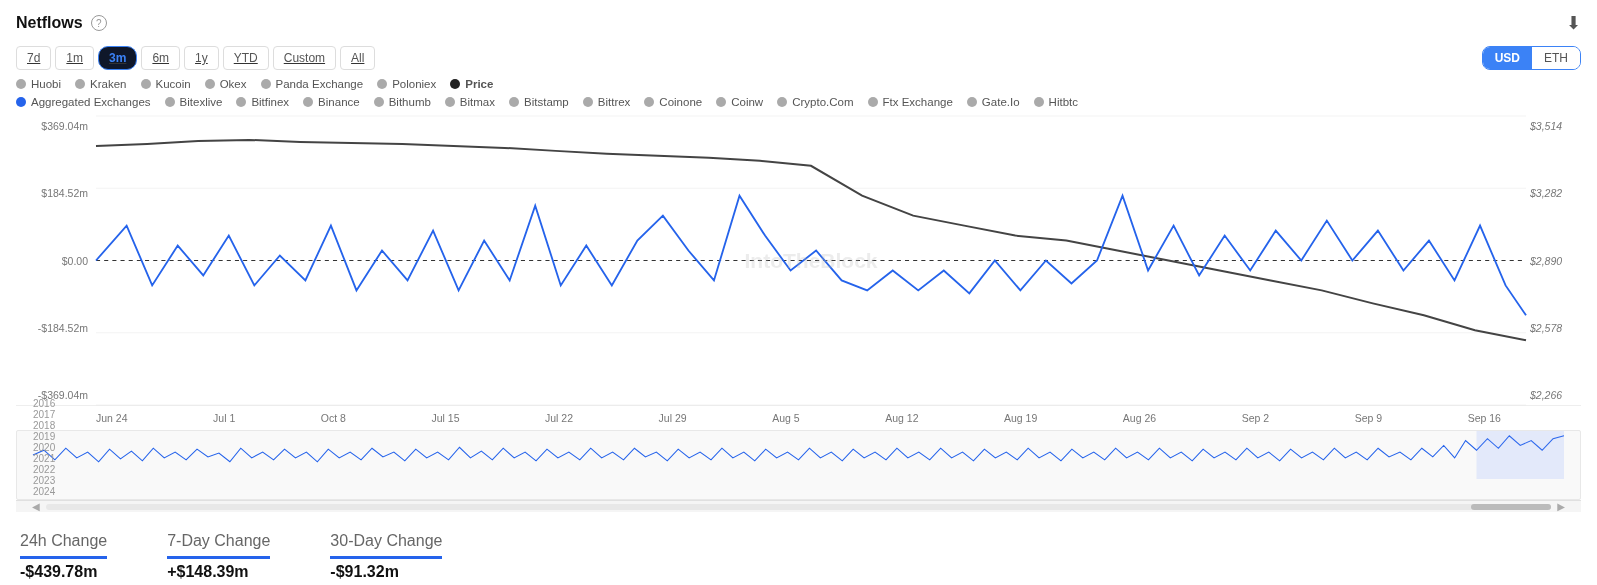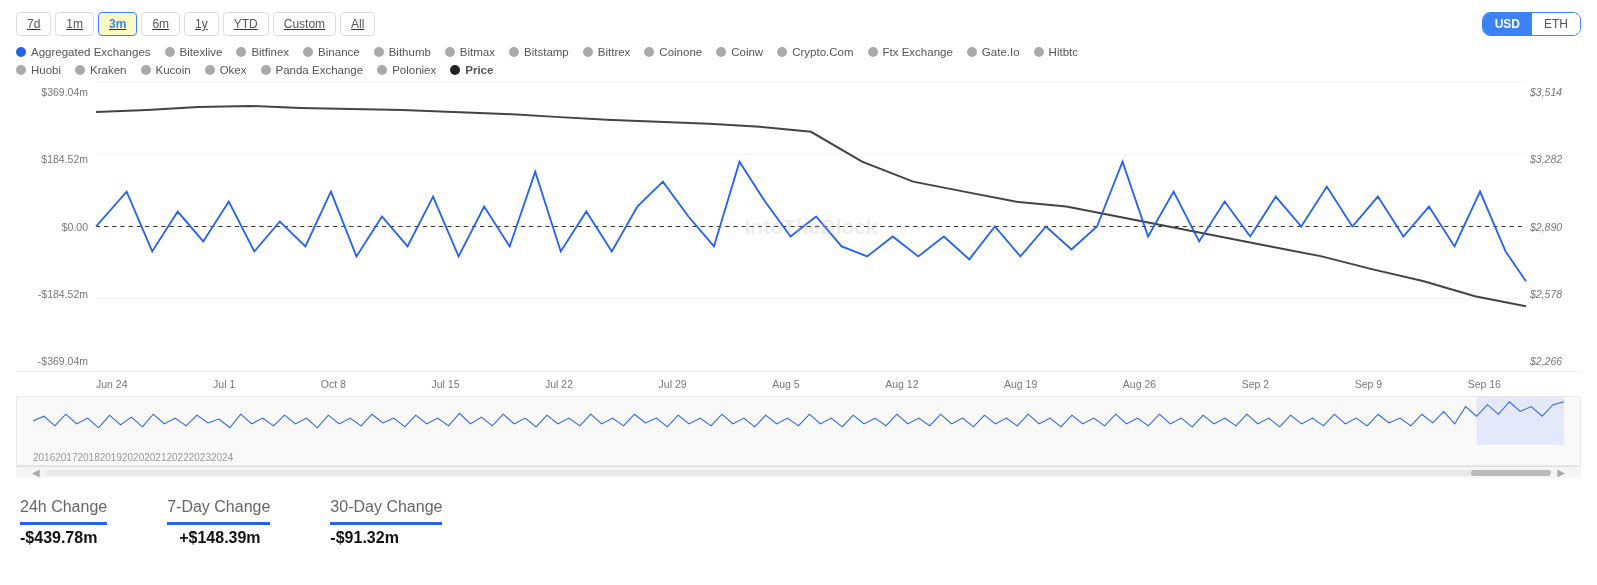--- a/index.html
+++ b/index.html
@@ -11,21 +11,21 @@
     .header { display: flex; align-items: center; justify-content: space-between; margin-bottom: 12px; }
     .header-left { display: flex; align-items: center; gap: 8px; }
     .header-title { font-size: 16px; font-weight: 600; color: #111; }
     .help-icon { width: 16px; height: 16px; border-radius: 50%; border: 1.5px solid #999; display: flex; align-items: center; justify-content: center; font-size: 10px; color: #999; cursor: pointer; }
     .download-icon { color: #555; cursor: pointer; font-size: 18px; }
     
     
     .controls-row { display: flex; align-items: center; justify-content: space-between; margin-bottom: 10px; }
     .time-filters { display: flex; gap: 4px; text-decoration: underline; }
     .time-btn { padding: 4px 10px; border: 1px solid #ddd; border-radius: 4px; background: #fff; cursor: pointer; font-size: 12px; color: #555; }
-    .time-btn.active { border-color: #3b82f6; color: #3b82f6; background: #fef9c3; font-weight: 600; }
+    .time-btn.active { border-color: #3b82f6; color: #3b82f6; background: #0f172a; font-weight: 600; border-radius: 10px; }
     .currency-toggle { display: flex; border: 1px solid #3b82f6; border-radius: 8px; overflow: hidden; }
     .currency-btn { padding: 4px 12px; font-size: 12px; cursor: pointer; border: none; background: #fff; color: #555; }
     .currency-btn.active { background: #3b82f6; color: #fff; font-weight: 600; }
     
     
     .legend { display: flex; flex-wrap: wrap; gap: 6px 14px; margin-bottom: 8px; font-size: 11.5px; color: #555; align-items: center; }
     .legend-item { display: flex; align-items: center; gap: 5px; cursor: pointer; }
     .legend-dot { width: 10px; height: 10px; border-radius: 50%; flex-shrink: 0; }
     .legend-dot.blue { background: #2563eb; }
     .legend-dot.gray-light { background: #aaa; }
@@ -45,61 +45,98 @@
     .chart-inner { position: absolute; left: 80px; right: 55px; top: 0; bottom: 0; }
     
     .watermark { position: absolute; top: 50%; left: 50%; transform: translate(-50%, -50%); font-size: 21px; font-weight: 700; color: rgba(180,180,180,0.25); pointer-events: none; white-space: nowrap; z-index: 1; }
     
     
     .x-axis { display: flex; justify-content: space-between; padding: 4px 80px 4px 80px; font-size: 10.5px; color: #777; }
     
     
     .mini-chart { position: relative; height: 70px; background: #fff; border-top: 1px solid #eee; margin-top: 4px; }
     .mini-chart-inner { position: absolute; left: 16px; right: 16px; top: 0; bottom: 20px; }
-    .mini-x-axis { display: flex; position: absolute; bottom: 2px; left: 16px; right: 16px; font-size: 10px; color: #999; }
+    .mini-x-axis { display: flex; justify-content: space-between; position: absolute; bottom: 2px; left: 16px; right: 16px; font-size: 10px; color: #999; flex-direction: column; }
     
     
     .scrollbar-row { height: 12px; background: #f5f5f5; border-top: 1px solid #e0e0e0; display: flex; align-items: center; padding: 0 16px; position: relative; }
     .scroll-track { width: 100%; height: 6px; background: #e8e8e8; border-radius: 3px; position: relative; }
     .scroll-thumb { position: absolute; right: 0; width: 80px; height: 100%; background: #bbb; border-radius: 3px; cursor: pointer; }
     
     
     .stats-row { display: flex; gap: 60px; margin-top: 20px; padding-left: 4px; }
     .stat-item { display: flex; flex-direction: column; gap: 4px; }
     .stat-label { font-size: 16px; color: #666; }
     .stat-value { font-size: 16px; font-weight: 700; color: #111; }
     .stat-value.negative { color: #111; }
-    .stat-value.positive { color: #111; margin-left: 12px; }
+    .stat-value.positive { color: #111; }
     .stat-divider { border-bottom: 3px solid #2563eb; width: 100%; margin-top: 2px; }
 
     svg { overflow: visible; }
   </style>
 </head>
 <body>
 
 <div class="container">
 
+  <div class="header">
+    <div class="header-left">
+      <span class="header-title">Netflows</span>
+      <div class="help-icon">?</div>
+    </div>
+    <div class="download-icon">⬇</div>
+  </div>
 
   <div class="controls-row">
     <div class="time-filters">
       <button class="time-btn">7d</button>
       <button class="time-btn">1m</button>
       <button class="time-btn active">3m</button>
       <button class="time-btn">6m</button>
       <button class="time-btn">1y</button>
       <button class="time-btn">YTD</button>
       <button class="time-btn">Custom</button>
       <button class="time-btn">All</button>
     </div>
     <div class="currency-toggle">
       <button class="currency-btn active">USD</button>
       <button class="currency-btn">ETH</button>
     </div>
   </div>
 
+  <div class="legend" style="margin-top:-2px; margin-bottom:6px;">
+    <div class="legend-item">
+      <div class="legend-dot gray-light"></div>
+      <span>Huobi</span>
+    </div>
+    <div class="legend-item">
+      <div class="legend-dot gray-light"></div>
+      <span>Kraken</span>
+    </div>
+    <div class="legend-item">
+      <div class="legend-dot gray-light"></div>
+      <span>Kucoin</span>
+    </div>
+    <div class="legend-item">
+      <div class="legend-dot gray-light"></div>
+      <span>Okex</span>
+    </div>
+    <div class="legend-item">
+      <div class="legend-dot gray-light"></div>
+      <span>Panda Exchange</span>
+    </div>
+    <div class="legend-item">
+      <div class="legend-dot gray-light"></div>
+      <span>Poloniex</span>
+    </div>
+    <div class="legend-item">
+      <div class="legend-dot dark"></div>
+      <span><strong>Price</strong></span>
+    </div>
+  </div>
   <div class="legend">
     <div class="legend-item">
       <div class="legend-dot blue"></div>
       <span>Aggregated Exchanges</span>
     </div>
     <div class="legend-item">
       <div class="legend-dot gray-light"></div>
       <span>Bitexlive</span>
     </div>
     <div class="legend-item">
@@ -142,50 +179,20 @@
       <div class="legend-dot gray-light"></div>
       <span>Ftx Exchange</span>
     </div>
     <div class="legend-item">
       <div class="legend-dot gray-light"></div>
       <span>Gate.Io</span>
     </div>
     <div class="legend-item">
       <div class="legend-dot gray-light"></div>
       <span>Hitbtc</span>
-    </div>
-  </div>
-  <div class="legend" style="margin-top:-2px; margin-bottom:6px;">
-    <div class="legend-item">
-      <div class="legend-dot gray-light"></div>
-      <span>Huobi</span>
-    </div>
-    <div class="legend-item">
-      <div class="legend-dot gray-light"></div>
-      <span>Kraken</span>
-    </div>
-    <div class="legend-item">
-      <div class="legend-dot gray-light"></div>
-      <span>Kucoin</span>
-    </div>
-    <div class="legend-item">
-      <div class="legend-dot gray-light"></div>
-      <span>Okex</span>
-    </div>
-    <div class="legend-item">
-      <div class="legend-dot gray-light"></div>
-      <span>Panda Exchange</span>
-    </div>
-    <div class="legend-item">
-      <div class="legend-dot gray-light"></div>
-      <span>Poloniex</span>
-    </div>
-    <div class="legend-item">
-      <div class="legend-dot dark"></div>
-      <span><strong>Price</strong></span>
     </div>
   </div>
 
   <div class="chart-area">
     <div class="main-chart">
 
       <div class="y-axis-left">
         <span class="y-label">$369.04m</span>
         <span class="y-label">$184.52m</span>
         <span class="y-label">$0.00</span>

